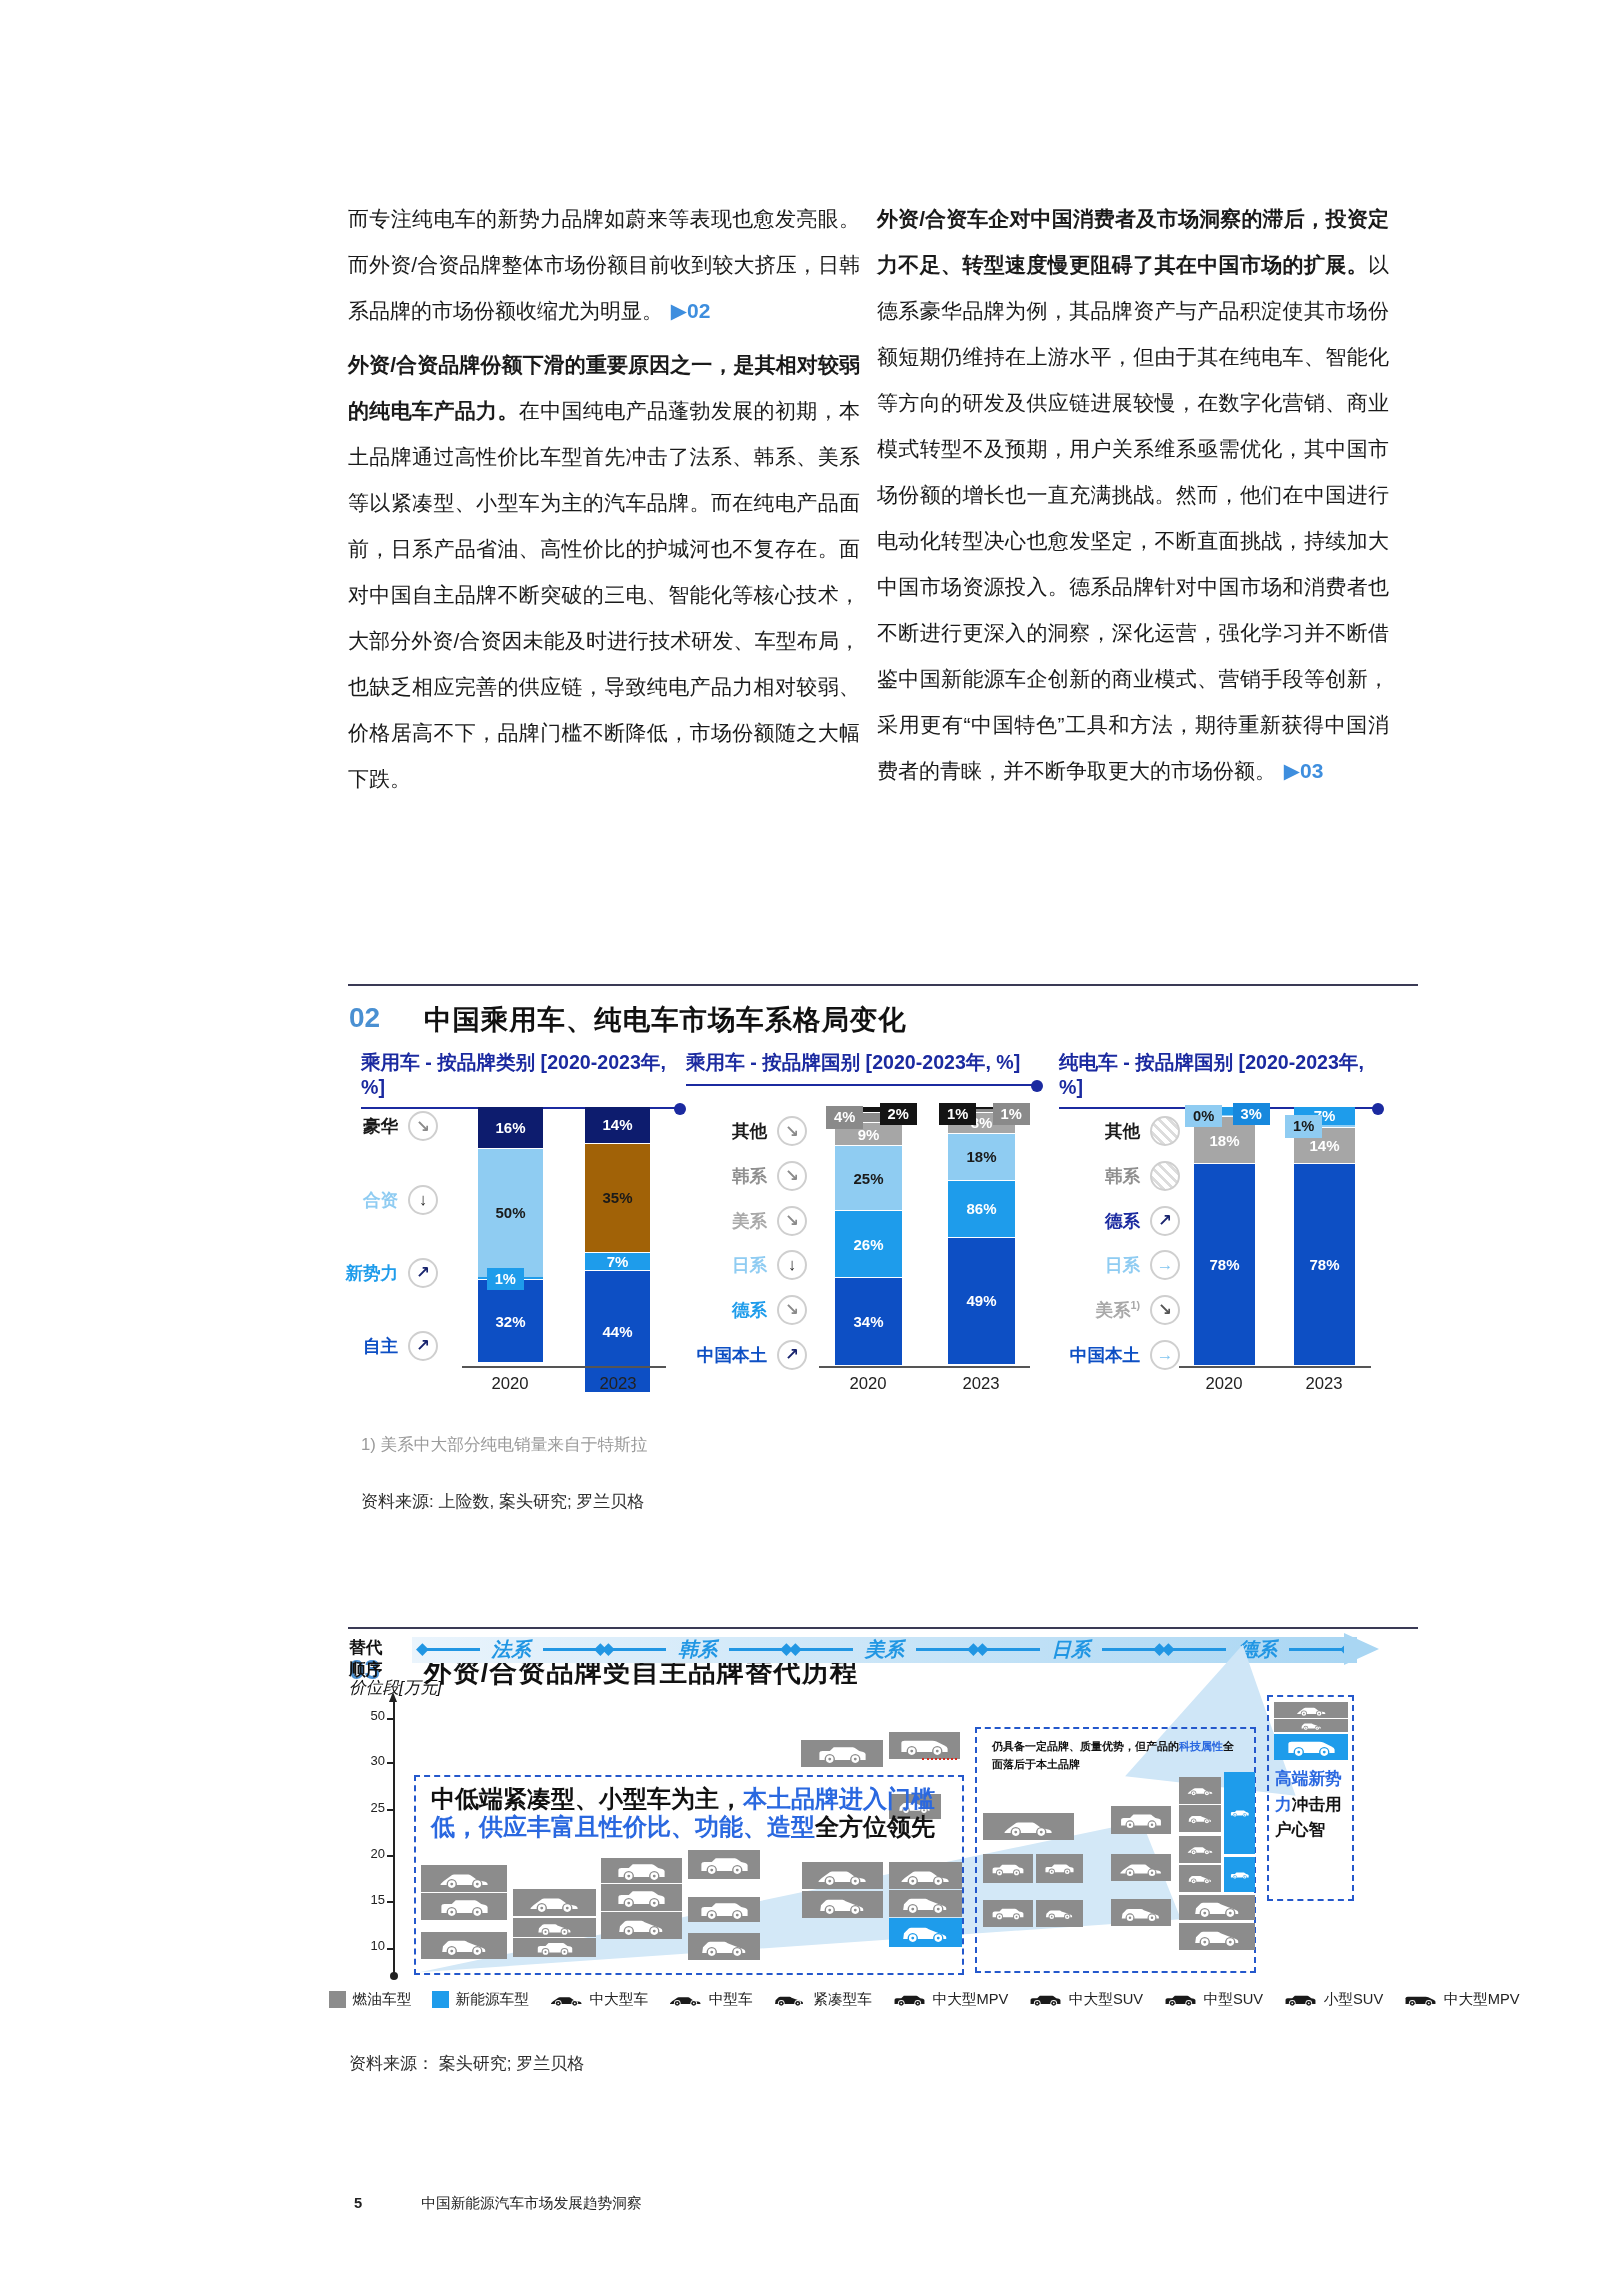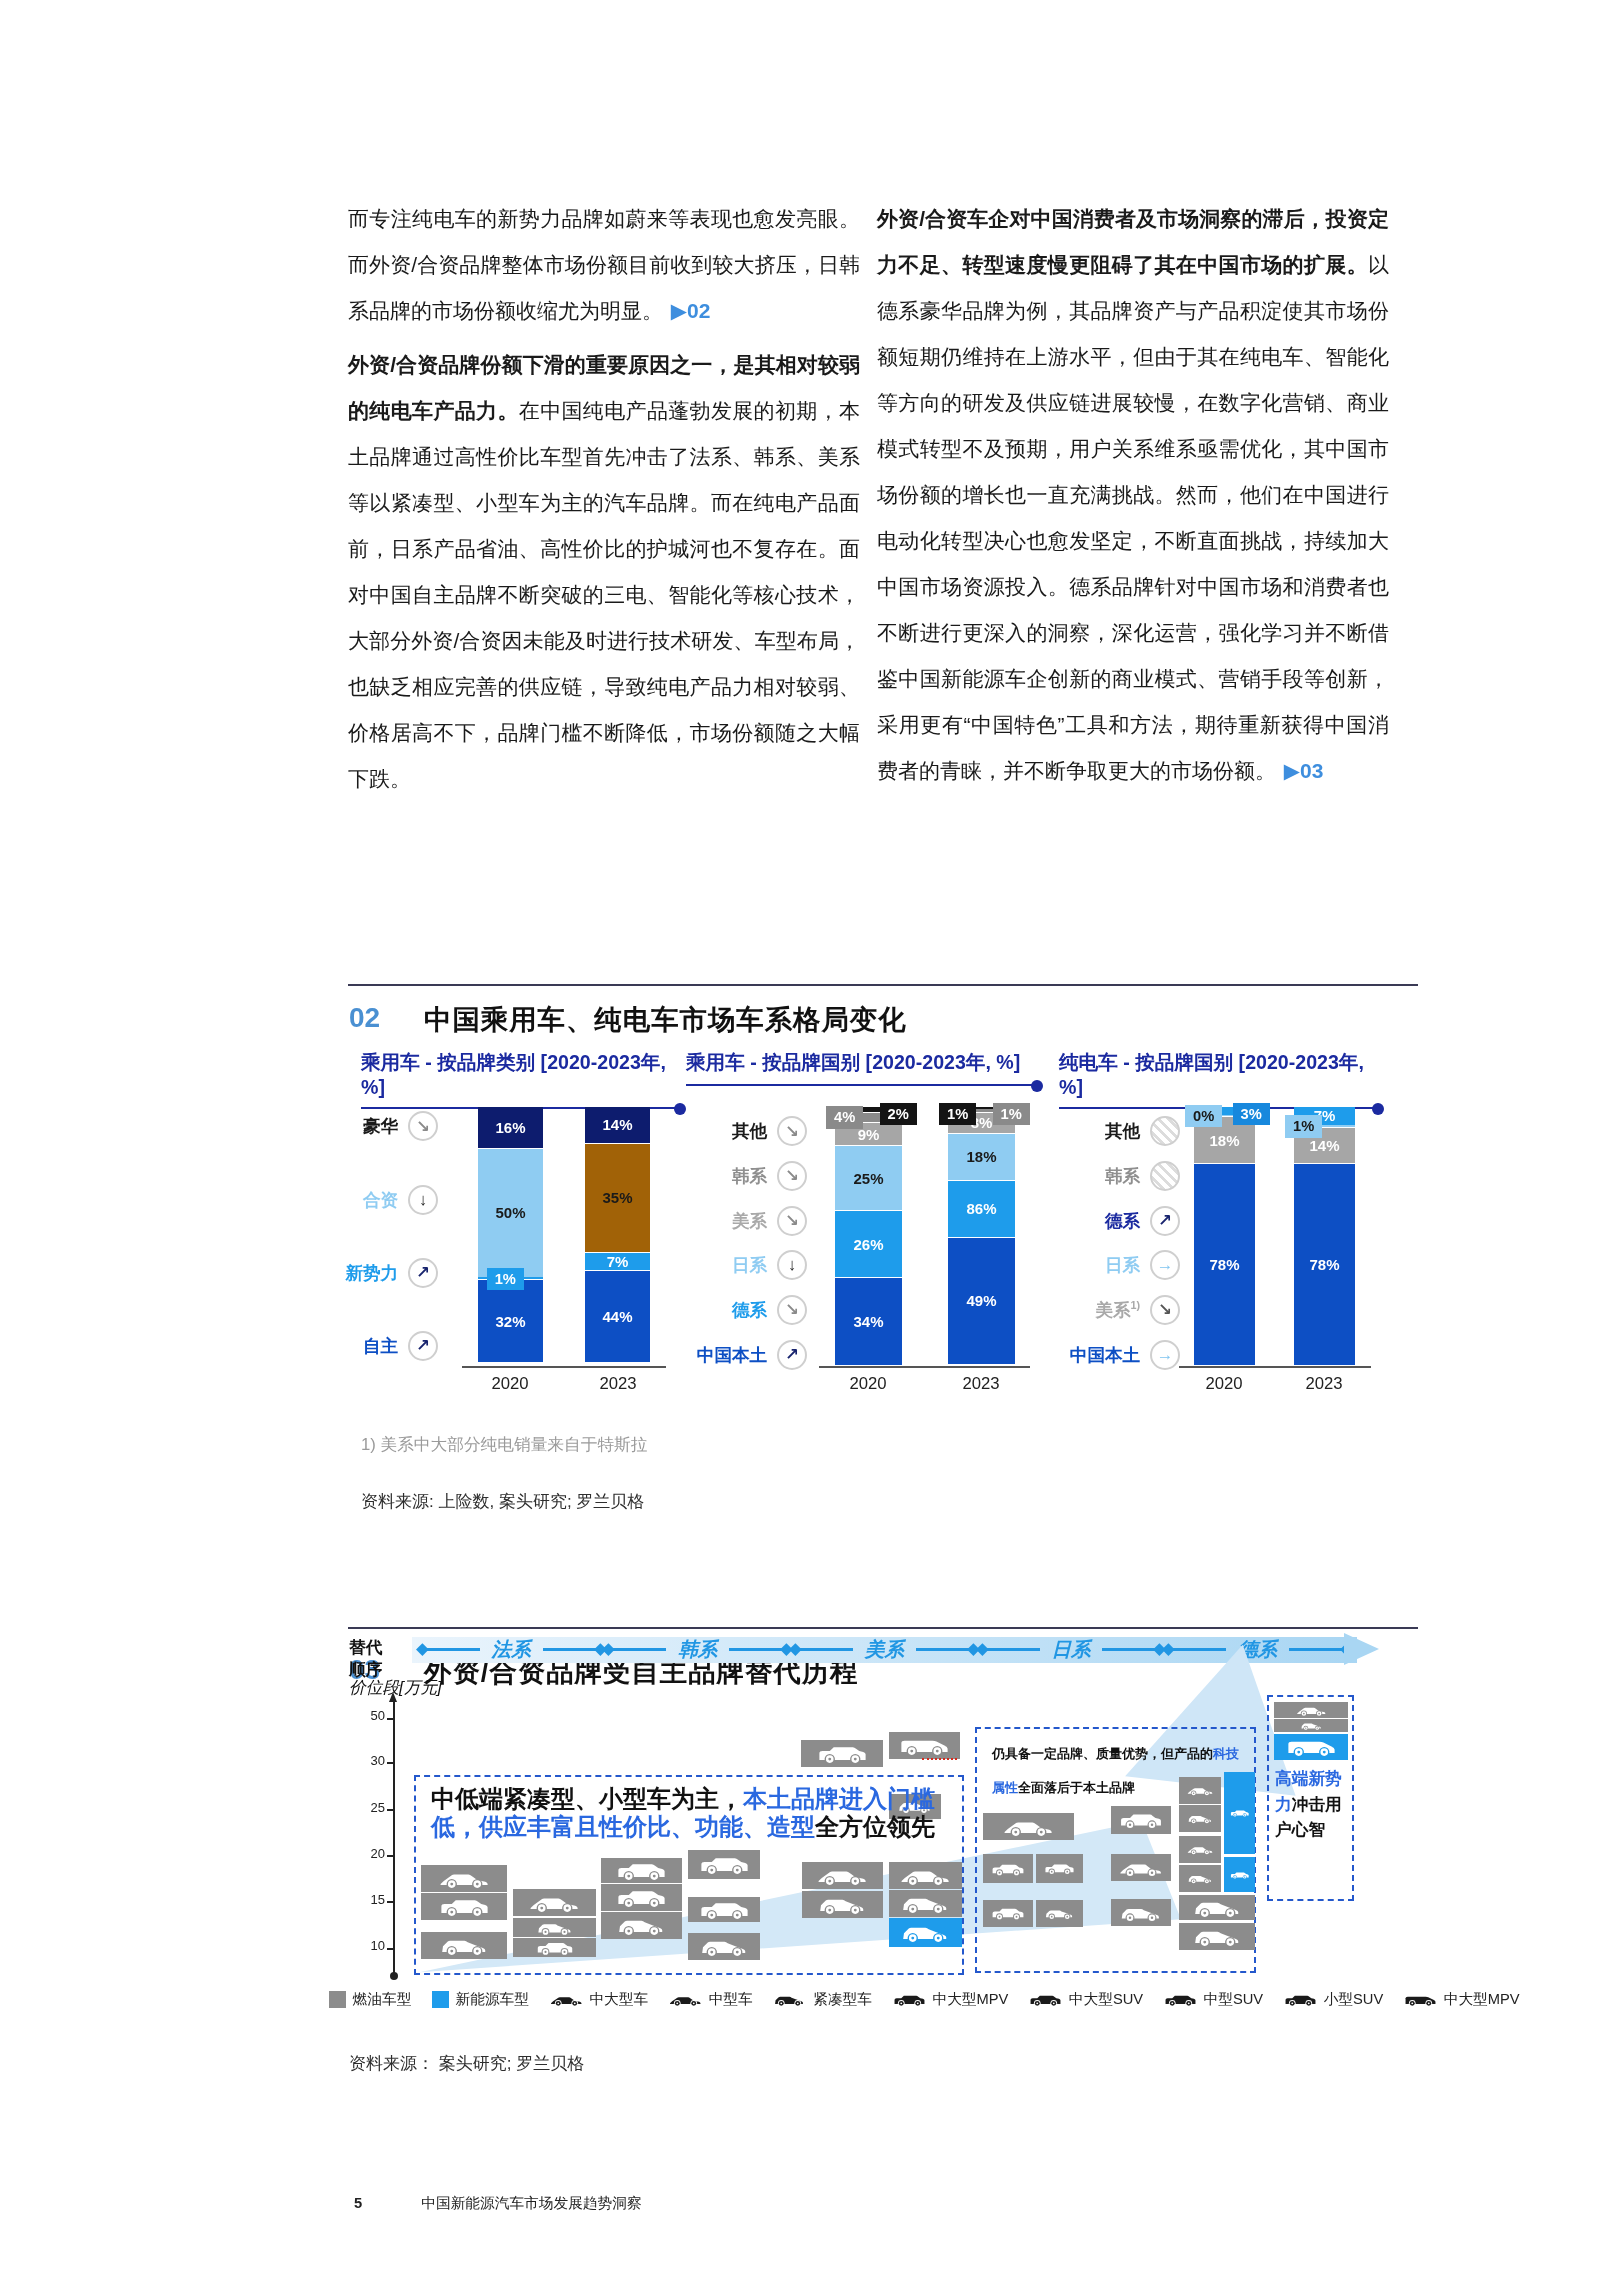--- a/index.html
+++ b/index.html
@@ -115,21 +115,21 @@
       <div class="bar" style="left: 224px; width: 65px; top: 10.8px; height: 259px;">
         <div class="seg" style="height: 36px; background: rgb(13, 28, 110);">
           <span class="slab" style="color: rgb(255, 255, 255);">14%</span>
         </div>
         <div class="seg" style="height: 109px; background: #a16207;">
           <span class="slab" style="color: rgb(26, 26, 26);">35%</span>
         </div>
         <div class="seg" style="height: 18px; background: rgb(30, 156, 235);">
           <span class="slab" style="color: rgb(255, 255, 255);">7%</span>
         </div>
-        <div class="seg" style="height: 92px; background: rgb(13, 79, 196);">
+        <div class="seg" style="height: 122px; background: rgb(13, 79, 196);">
           <span class="slab" style="color: rgb(255, 255, 255);">44%</span>
         </div>
       </div>
       <div class="catlab" style="left: 213px; width: 88px; top: 278px;">2023</div>
       <div class="bline" style="top: 270px; left: 101px; width: 204px;"></div>
     </div>
   <div class="chart" style="left:686px;width:353px;">
       <div class="lrow" style="top: 19.6px; width: 121px;">
         <span class="llab" style="color: rgb(26, 26, 26);">其他</span>
         <span class="lcirc" style="color: rgb(138, 138, 138);">↘</span>
@@ -304,21 +304,21 @@
     <polygon points="1148,1812 1268,1678 1322,1832" fill="#cfe6f7"></polygon>
   </svg>
 
   <div class="dashbox" style="left:414px;top:1775px;width:550px;height:200px;"></div>
   <div class="dashbox" style="left:975px;top:1727px;width:281px;height:246px;"></div>
   <div class="dashbox" style="left:1267px;top:1695px;width:87px;height:206px;"></div>
 
   <div class="boxtxt" style="left:431px;top:1785px;width:518px;font-size:24px;line-height:28px;">
     <span>中低端紧凑型、小型车为主，</span><span class="blue">本土品牌进入门槛低，供应丰富且性价比、功能、造型</span><span>全方位领先</span>
   </div>
-  <div class="boxtxt" style="left:992px;top:1737px;width:249px;font-size:13px;line-height:34px;">
+  <div class="boxtxt" style="left:992px;top:1737px;width:249px;font-size:11px;line-height:18px;">
     <span>仍具备一定品牌、质量优势，但产品的</span><span class="blue">科技属性</span><span>全面落后于本土品牌</span>
   </div>
   <div class="boxtxt" style="left:1275px;top:1766px;width:73px;font-size:16.7px;line-height:25.5px;">
     <span class="blue">高端新势力</span><span>冲击用户心智</span>
   </div>
 
   <div class="exitmark" style="left:922px;top:1751px;"></div>
 
   <div class="leg3" style="left:329px;top:1988px;height:23.5px;">
       <span class="item">

